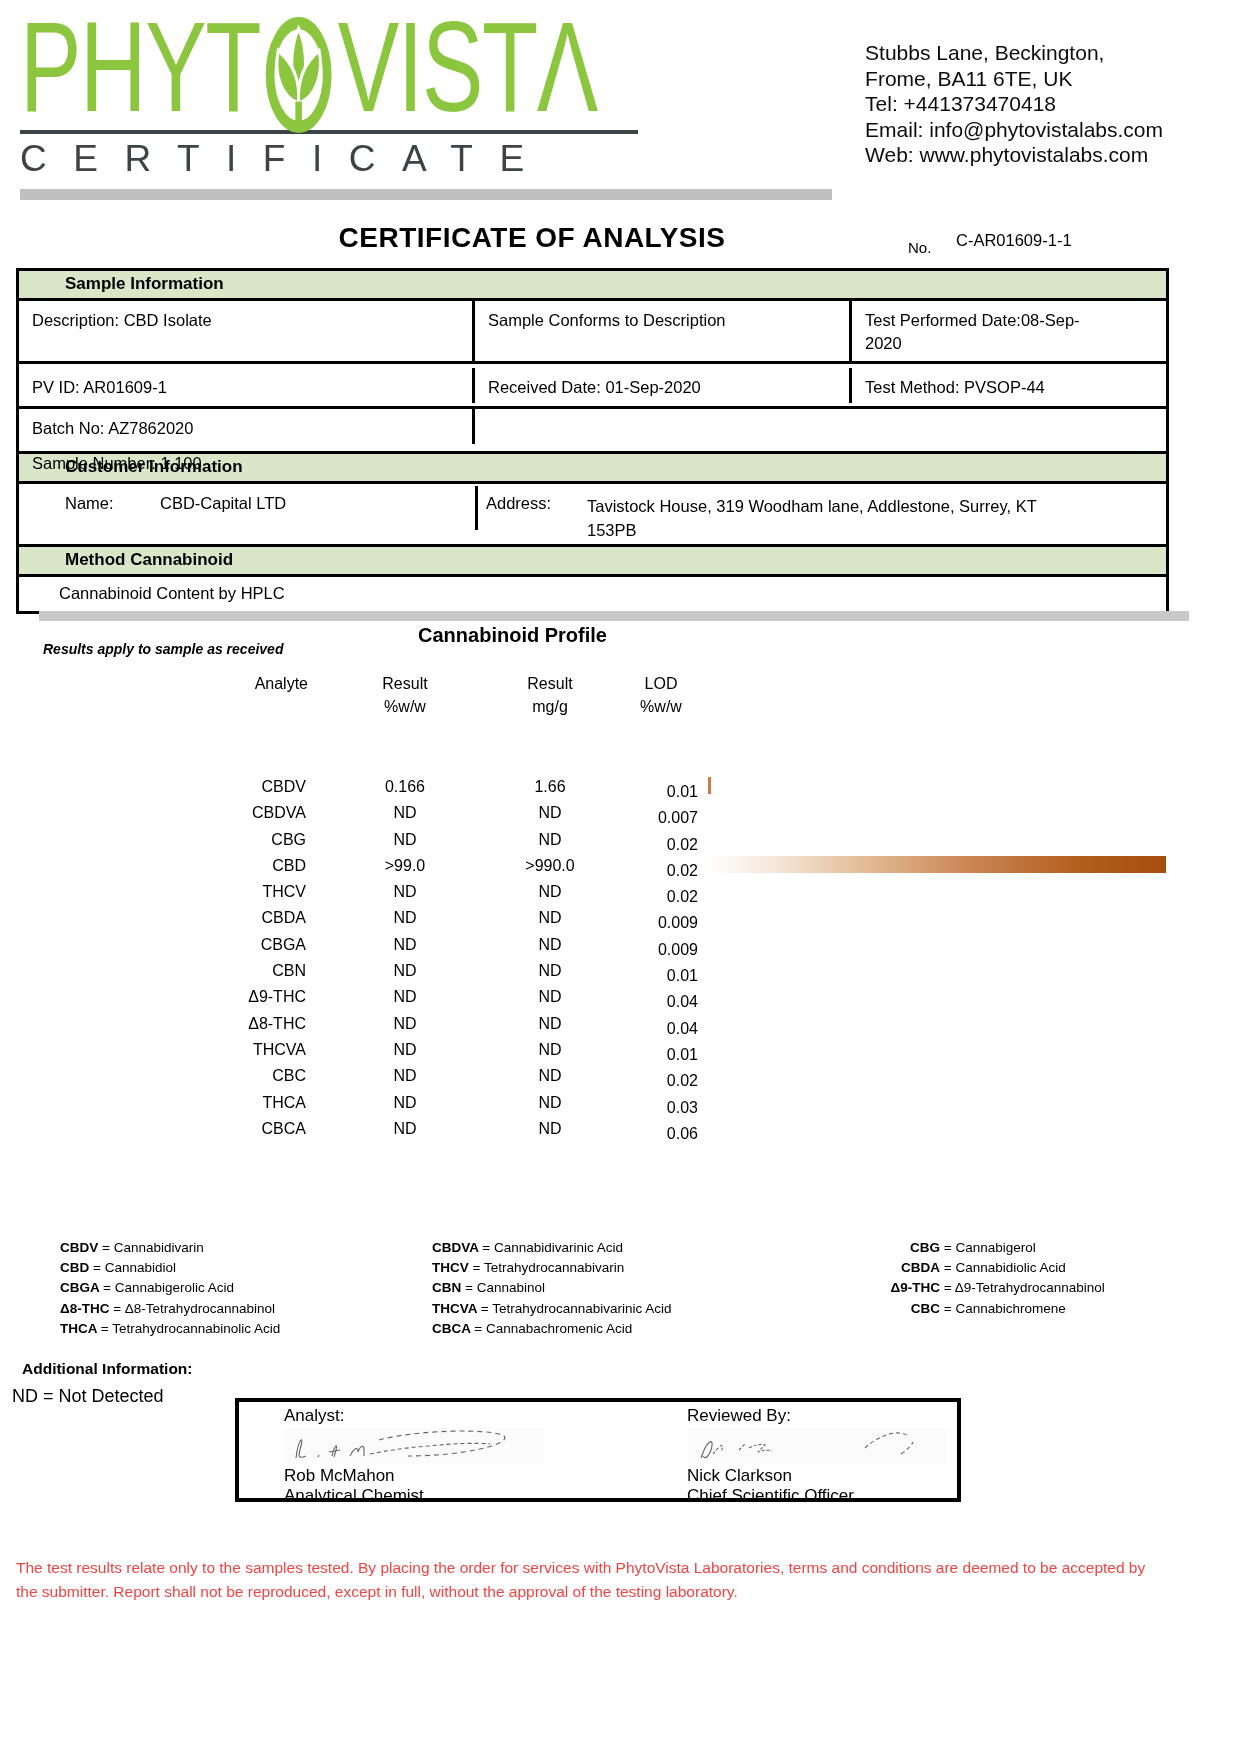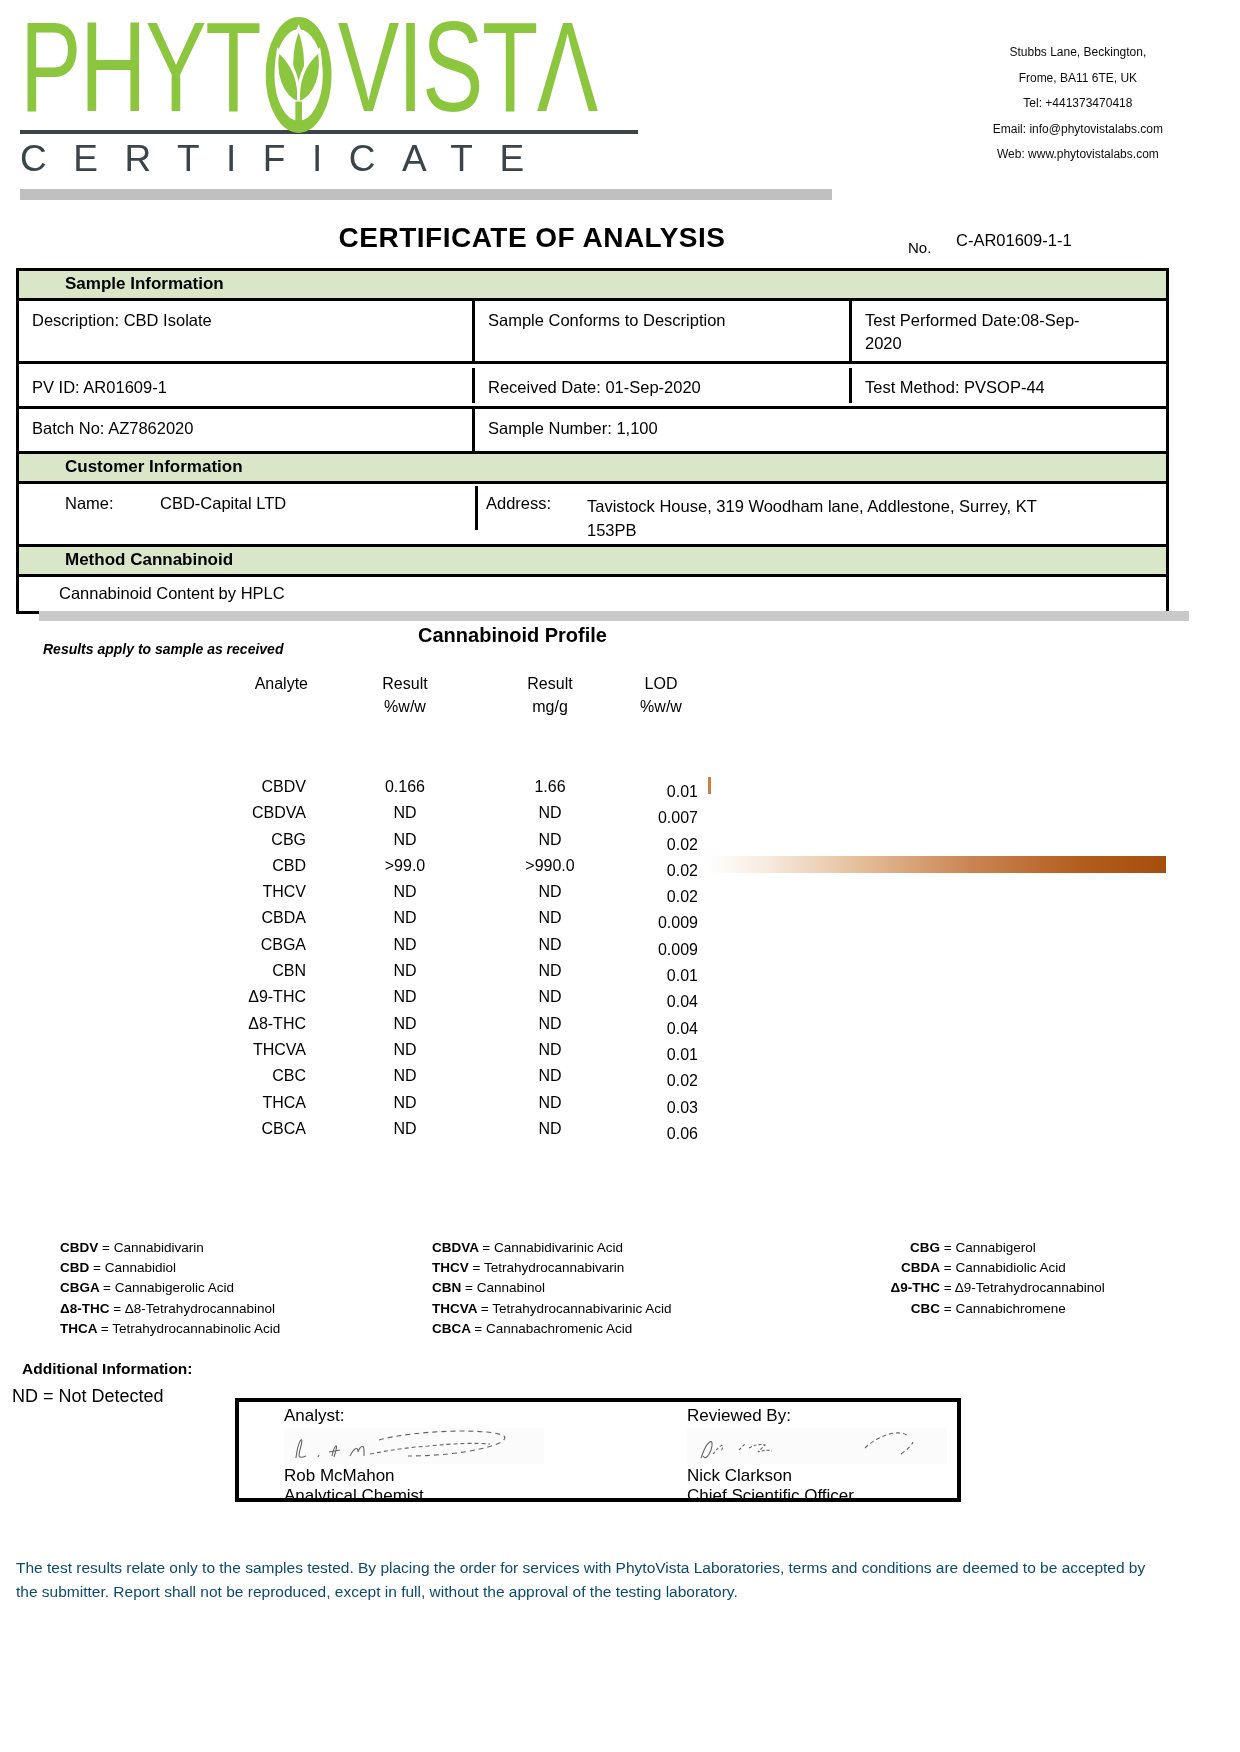--- a/index.html
+++ b/index.html
@@ -9,39 +9,39 @@
 
   
   .logo-wrap{left:20px;top:12px;width:830px;}
   .brand{display:flex;align-items:flex-end;transform:scaleX(.72);transform-origin:left top;
          color:#8cc63f;font-size:128px;line-height:.86;font-weight:400;letter-spacing:-2px;white-space:nowrap;}
   .brand .leaf{width:104px;height:122px;margin:0 2px -14px 2px;}
   .logo-rule{margin-top:8px;width:618px;height:4px;background:#3c4448;}
   .labs{margin-top:4px;width:640px;color:#3c4448;font-size:37px;letter-spacing:26.5px;white-space:nowrap;}
   .logo-graybar{margin-top:9px;width:812px;height:11px;background:#c0c0c0;}
 
-  .contact{right:77px;top:40px;text-align:center;font-size:12px;line-height:25.5px;color:#0c0c0c;}
+  .contact{right:77px;top:40px;text-align:left;font-size:21px;line-height:25.5px;color:#0c0c0c;}
 
   
   .coa-title{left:332px;top:222px;width:400px;text-align:center;font-size:28px;font-weight:bold;letter-spacing:.5px;}
   .coa-no-label{left:908px;top:239px;font-size:15px;}
   .coa-no{left:956px;top:231px;font-size:16.5px;}
 
   
   .info-table{left:16px;top:268px;width:1153px;border:3px solid #000;box-sizing:border-box;}
   .band{background:#d9e7c8;border-bottom:3px solid #000;height:27px;line-height:26px;
         font-weight:bold;font-size:17px;padding-left:46px;}
   .band+ .irow{border-top:0;}
   .irow{display:flex;border-bottom:3px solid #000;}
   .irow .cell{box-sizing:border-box;padding:8px 10px 4px 13px;font-size:16.5px;line-height:23px;}
   .irow .c1{width:456px;border-right:3px solid #000;}
   .irow .c2{width:377px;border-right:3px solid #000;}
   .irow .c3{flex:1;}
   .irow .c3 .clip{max-width:246px;}
-  .r1{height:60px;}.r2{height:42px;align-items:center;}.r3{height:42px;}
+  .r1{height:60px;}.r2{height:42px;align-items:center;}.r3{height:42px;flex-direction:column;}
   .crow{position:relative;height:60px;border-bottom:3px solid #000;font-size:16.5px;}
   .crow .vdiv{position:absolute;left:456px;top:2px;width:3px;height:44px;background:#000;}
   .lab{position:absolute;top:10px;}
   .mrow{height:34px;font-size:16.5px;padding:7px 0 0 40px;box-sizing:border-box;}
 
   .divider-gray{left:39px;top:611px;width:1150px;height:10px;background:#c9c9c9;}
 
   
   .profile-note{left:43px;top:641px;font-size:14px;font-weight:bold;font-style:italic;}
   .profile-title{left:330px;top:624px;width:365px;text-align:center;font-size:20px;font-weight:bold;}
@@ -76,21 +76,21 @@
   .sigbox{left:207px;top:1398px;width:726px;height:104px;border:4px solid #000;box-sizing:border-box;overflow:hidden;margin-left:28px;}
   .sigcol{position:absolute;top:4px;width:330px;height:92px;}
   .sigcol.a{left:45px;}
   .sigcol.b{left:448px;}
   .siglabel{font-size:17px;}
   .sigimg{margin-top:2px;width:260px;height:36px;background:#fbfbfb;}
   .signame{margin-top:2px;font-size:17px;}
   .sigrole{font-size:17px;}
 
   
-  .footer{left:16px;top:1556px;width:1148px;font-size:15.5px;line-height:23.5px;color:#0c4a6e;}
+  .footer{left:16px;top:1556px;width:1148px;font-size:15.5px;line-height:23.5px;color:#ef4444;}
 </style>
 </head>
 <body>
 
 <div class="page">
 
   <div class="abs logo-wrap">
     <div class="brand">
       <span>PHYT</span>
       <svg class="leaf" viewBox="0 0 100 120">

